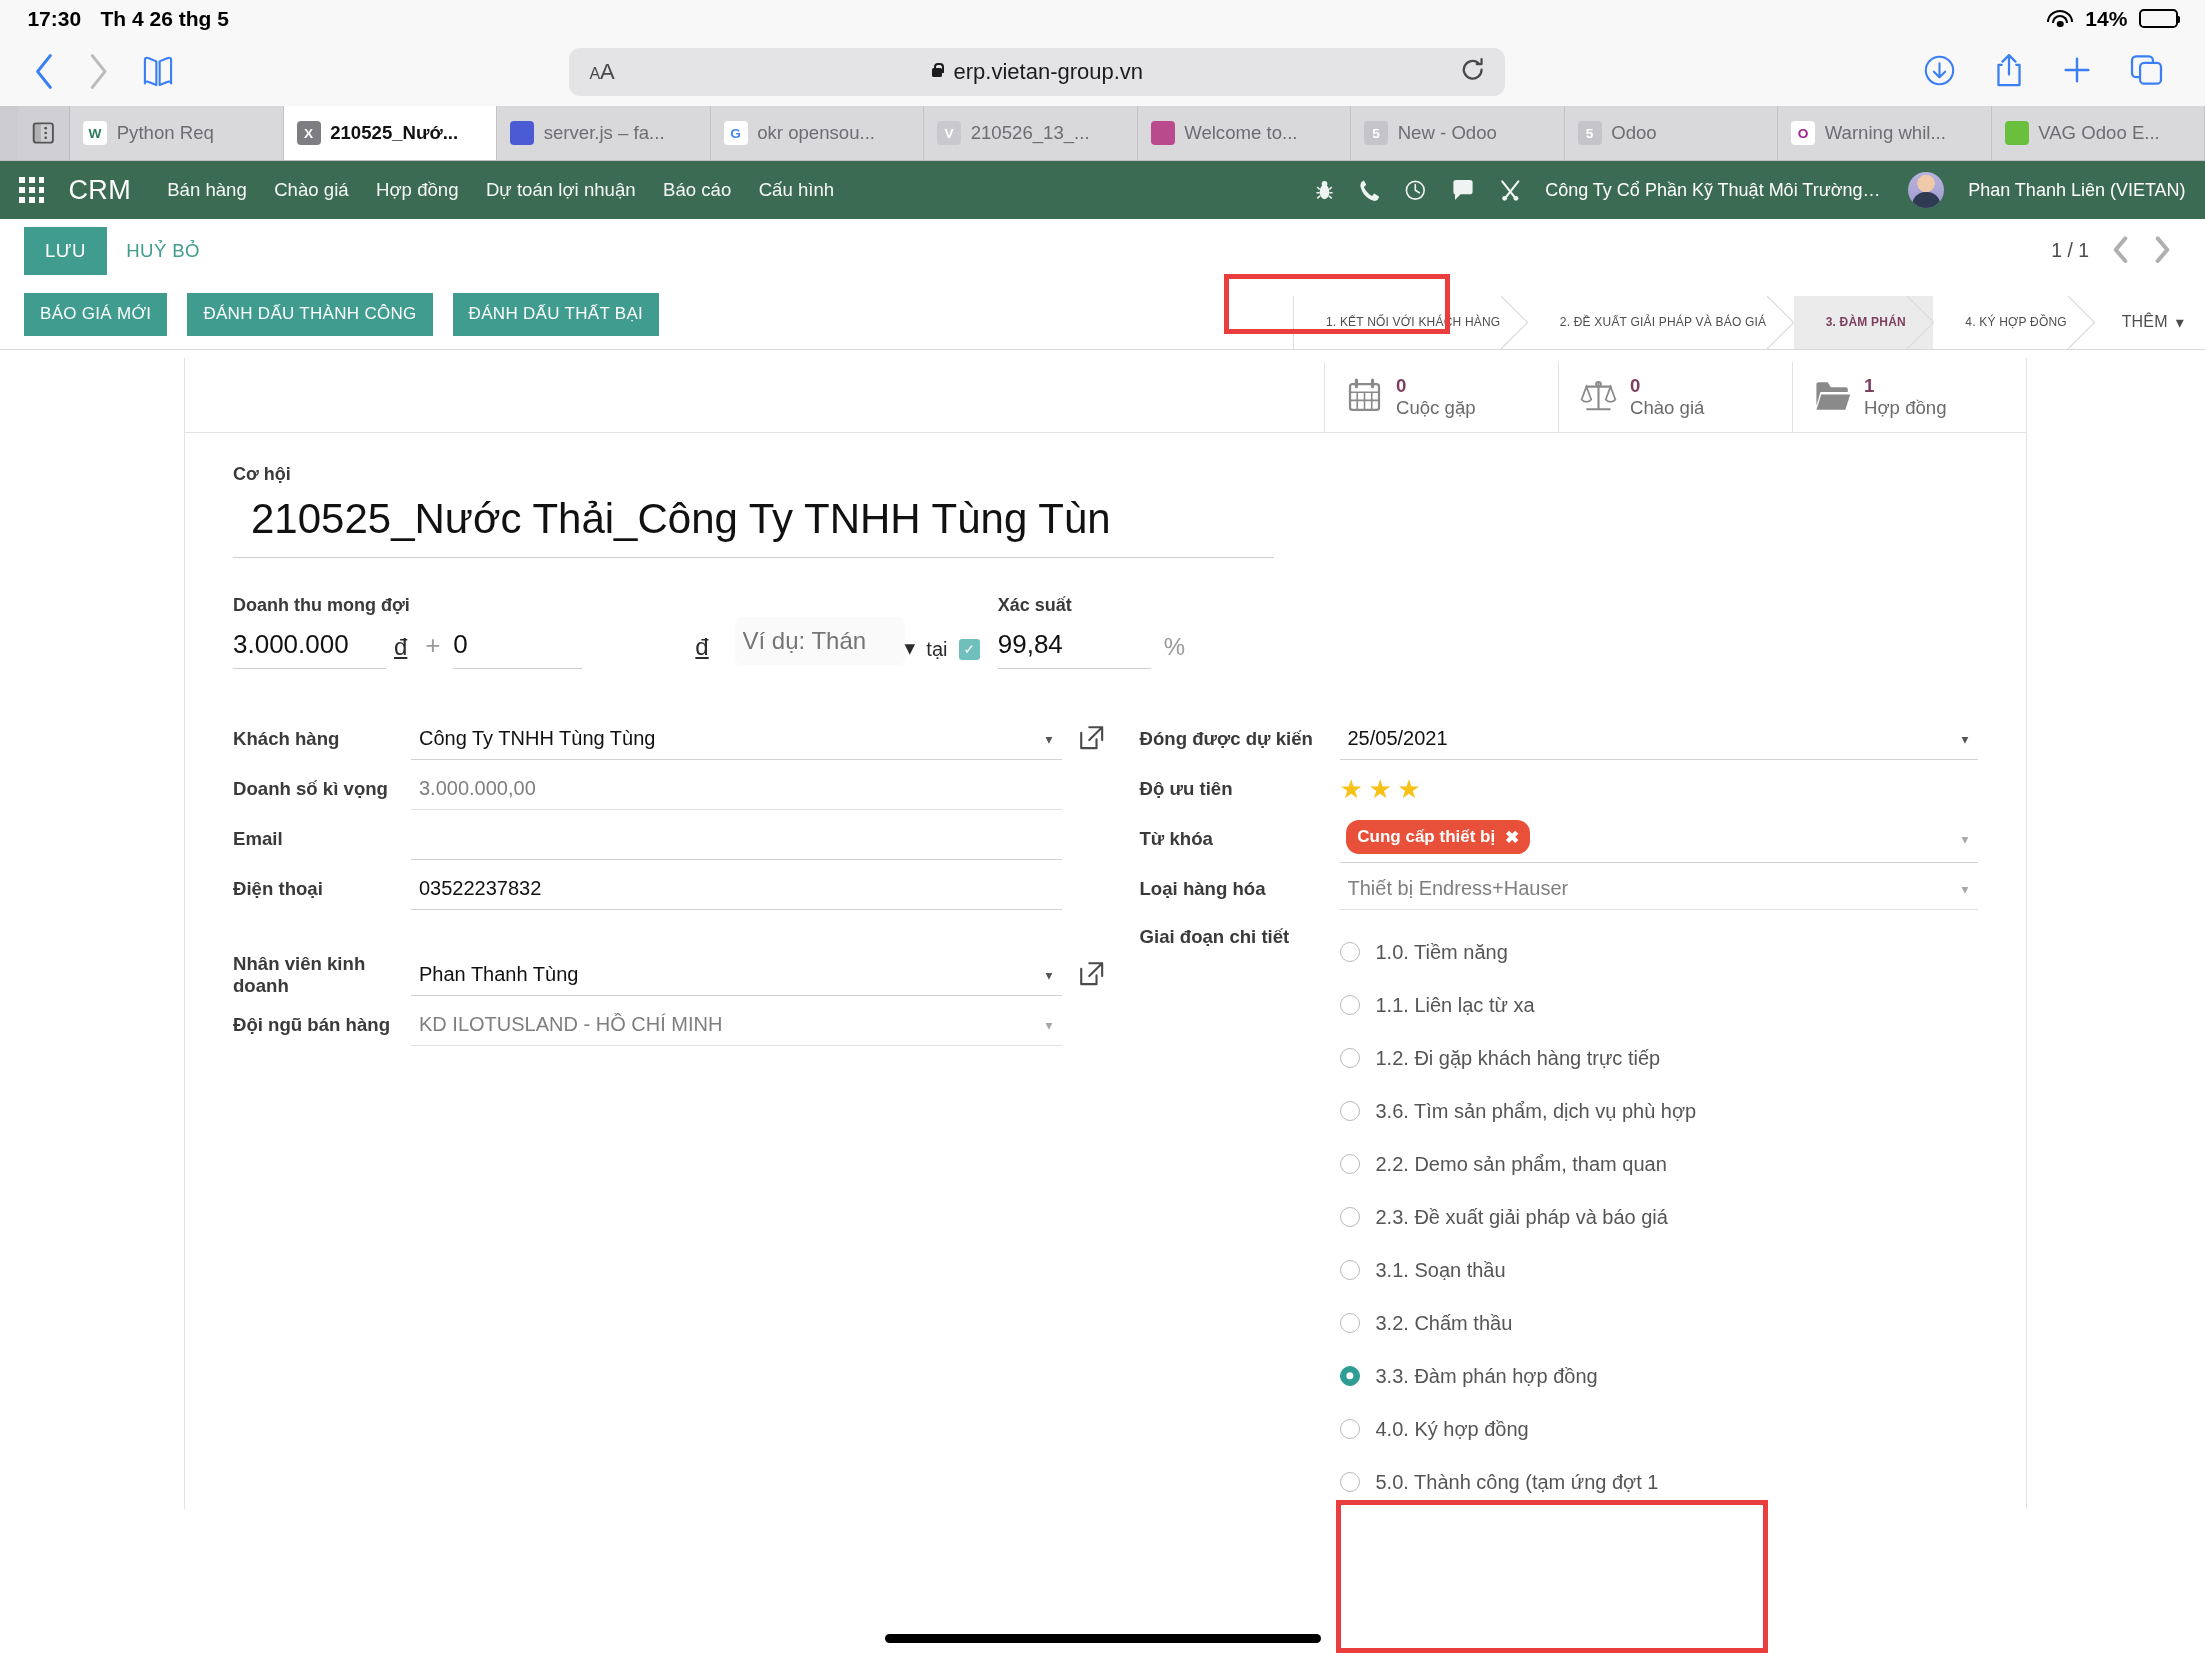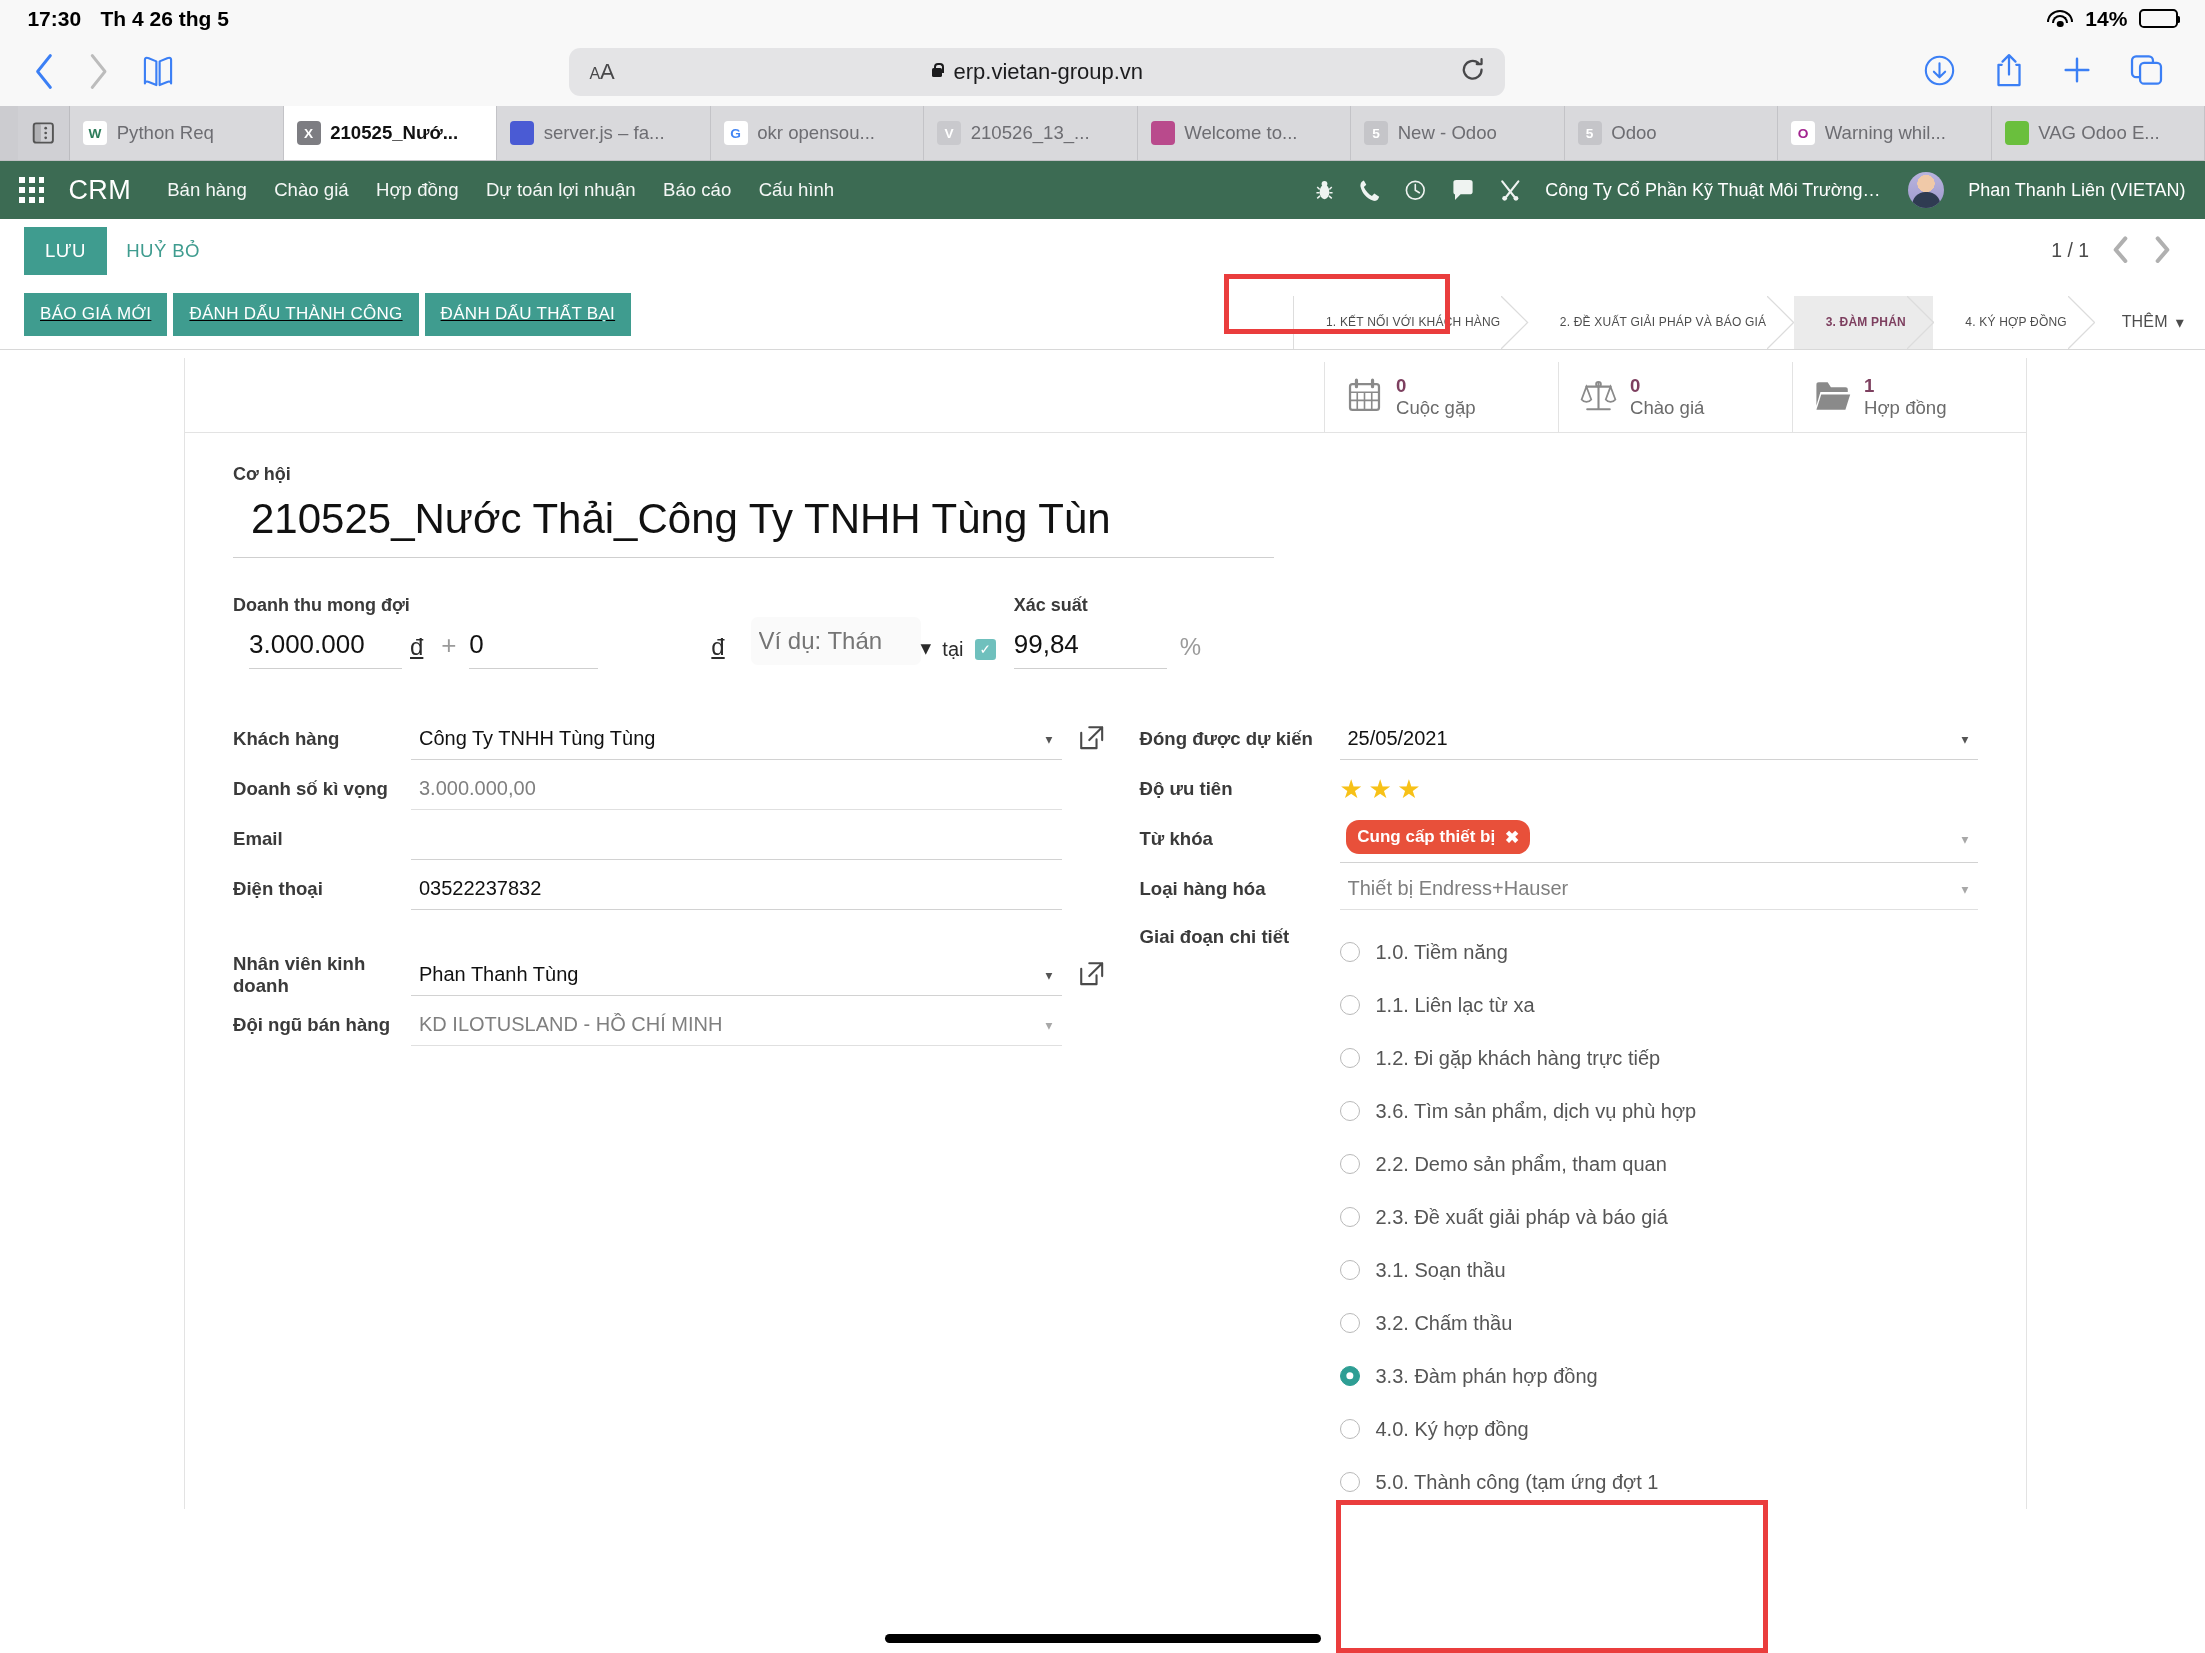--- a/index.html
+++ b/index.html
@@ -143,21 +143,21 @@
   }
   .pager { margin-left:auto; display:flex; align-items:center; gap:21px; padding-right:8px;}
   .pager-count { font-size:19.4px; color:#4a4a4a; }
   .pager-arrow { color:#b0b0b0; }
 
   
   .stage-row {
     margin-top: 18px; display:flex; align-items:stretch; padding-left:24px;
     position:relative; border-bottom:0.8px solid #d8d8d8;
   }
-  .stage-buttons { display:flex; gap:6px; padding-bottom:13px;text-decoration:underline; }
+  .stage-buttons { display:flex; gap:20px; padding-bottom:13px; }
   .btn-teal {
     background:#3f9c8f; color:#fff; border:none; font-size:17px; letter-spacing:0.3px;
     padding:11.3px 16px; cursor:pointer; white-space:nowrap;
   }
   .stage-pipeline {
     margin-left:auto; display:flex; align-items:stretch; height:53px;
     border-left:0.8px solid #ddd; align-self:flex-end;
   }
   .stage {
     display:flex; align-items:center; padding: 0 27.4px 0 32px;
@@ -580,21 +580,21 @@
 
       <div class="sheet-body">
         <div class="field-label-top">Cơ hội</div>
         <input class="title-input" value="210525_Nước Thải_Công Ty TNHH Tùng Tùn" style="">
 
         
         <div class="rev-row">
           <div class="rev-group">
             <div class="lbl">Doanh thu mong đợi</div>
             <div style="display:flex; align-items:flex-end;">
-              <input class="inline-input" style="width: 153px; margin-left: 16px;" value="3.000.000">
+              <input class="inline-input" style="width: 153px;" value="3.000.000">
               <span class="currency">đ</span>
             </div>
           </div>
           <span class="plus">+</span>
           <div style="display:flex; align-items:flex-end;">
             <input class="inline-input" style="width: 129px;" value="0">
             <span class="currency" style="padding-left:113px">đ</span>
           </div>
           <input class="date-example" style="margin-left: 21px; margin-bottom: 4.8px;" placeholder="Ví dụ: Thán">
           <span class="caret-dn">▾</span>

